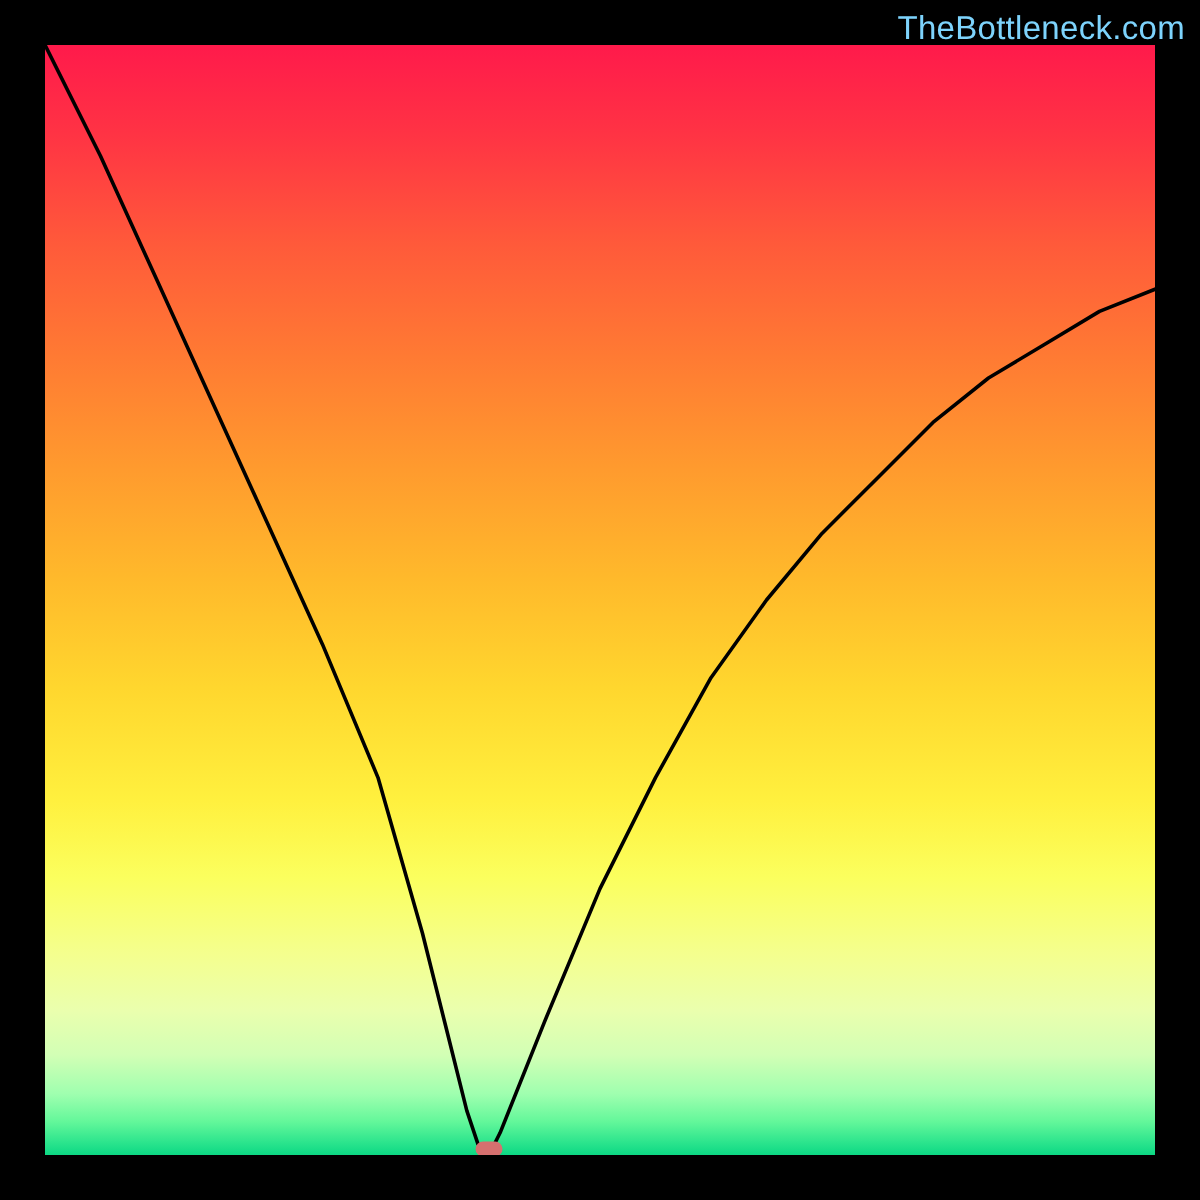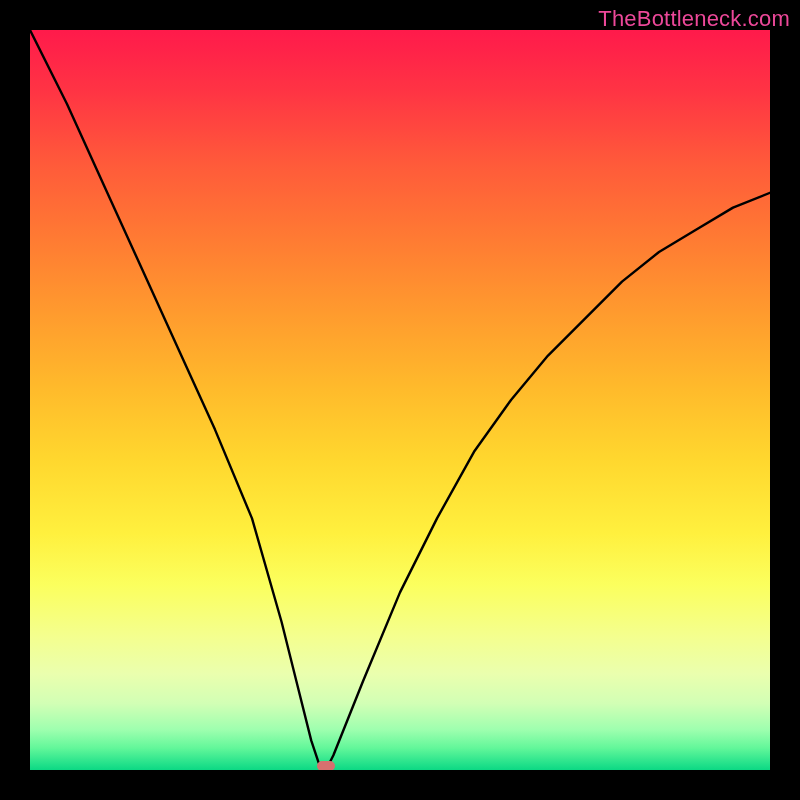--- a/index.html
+++ b/index.html
@@ -63,21 +63,21 @@
     stroke-linecap: round;
   }
   .min-marker {
     fill: #d6706f;
     stroke: none;
   }
   .watermark {
     position: absolute;
     top: 6px;
     right: 10px;
-    color: #ec4899;
+    color: #7dd3fc;
     font-size: 22px;
     font-weight: 400;
     letter-spacing: 0.2px;
     user-select: none;
   }
 </style>
 </head>
 <body>
 
 <div class="frame">

